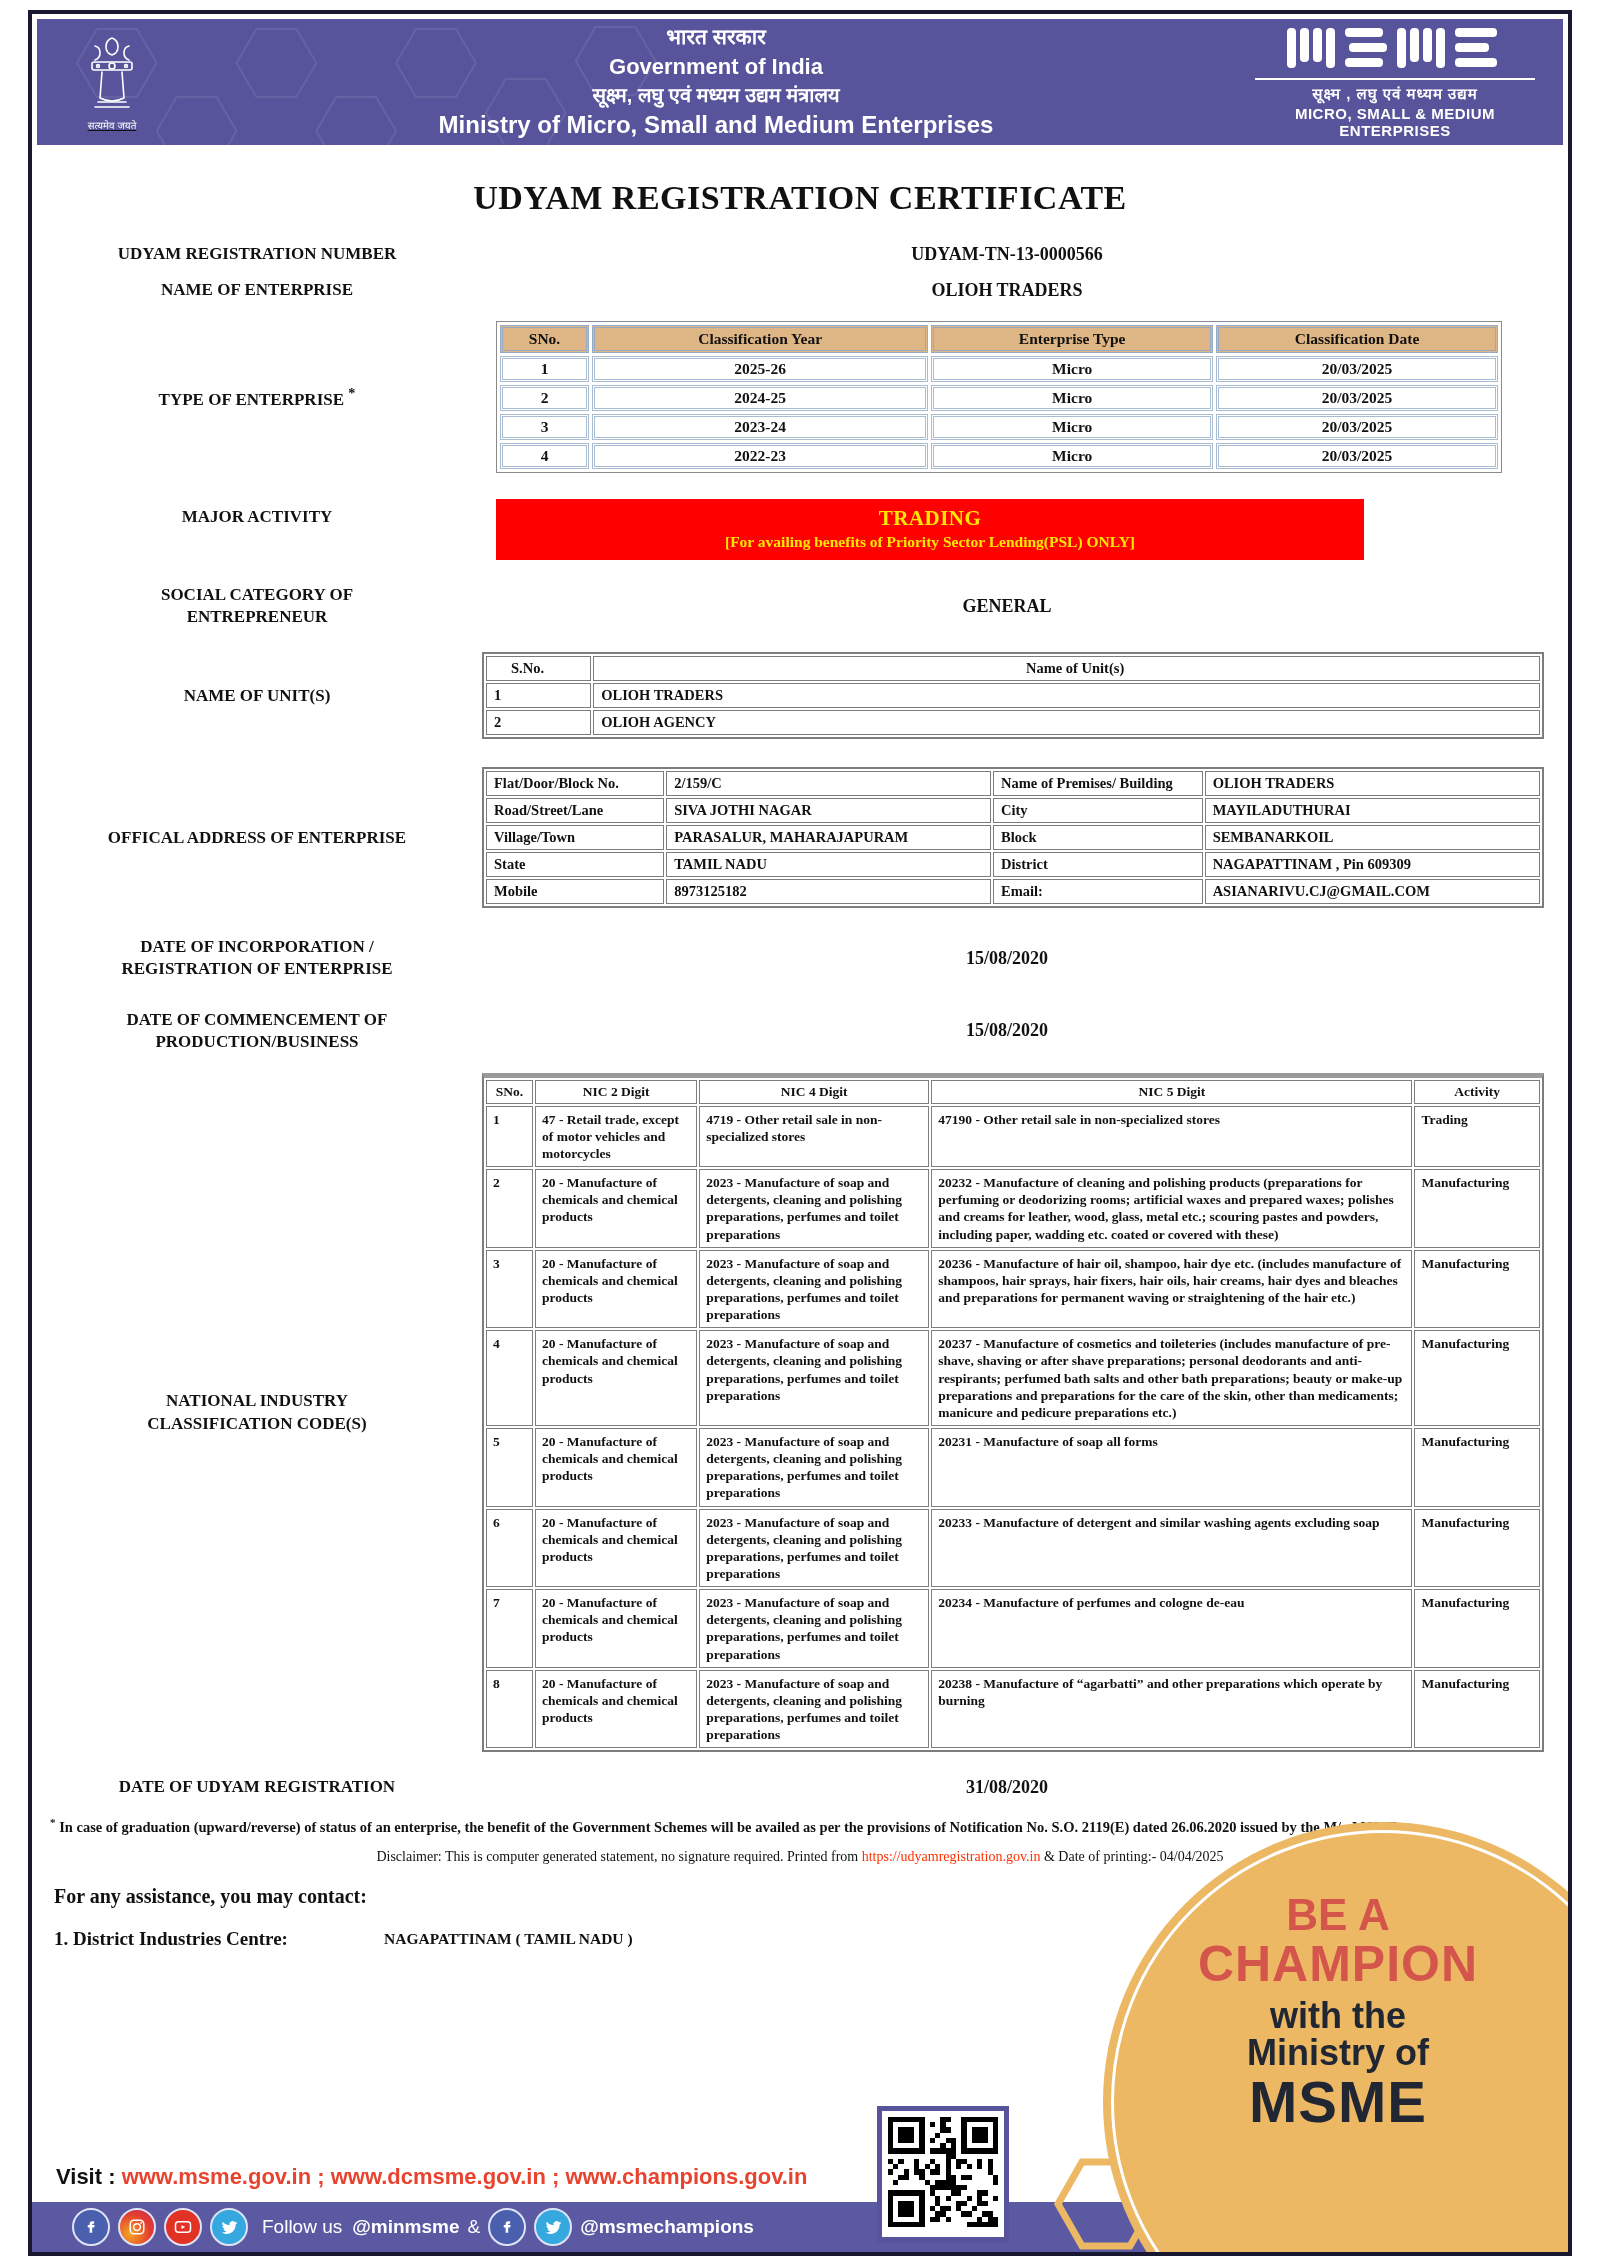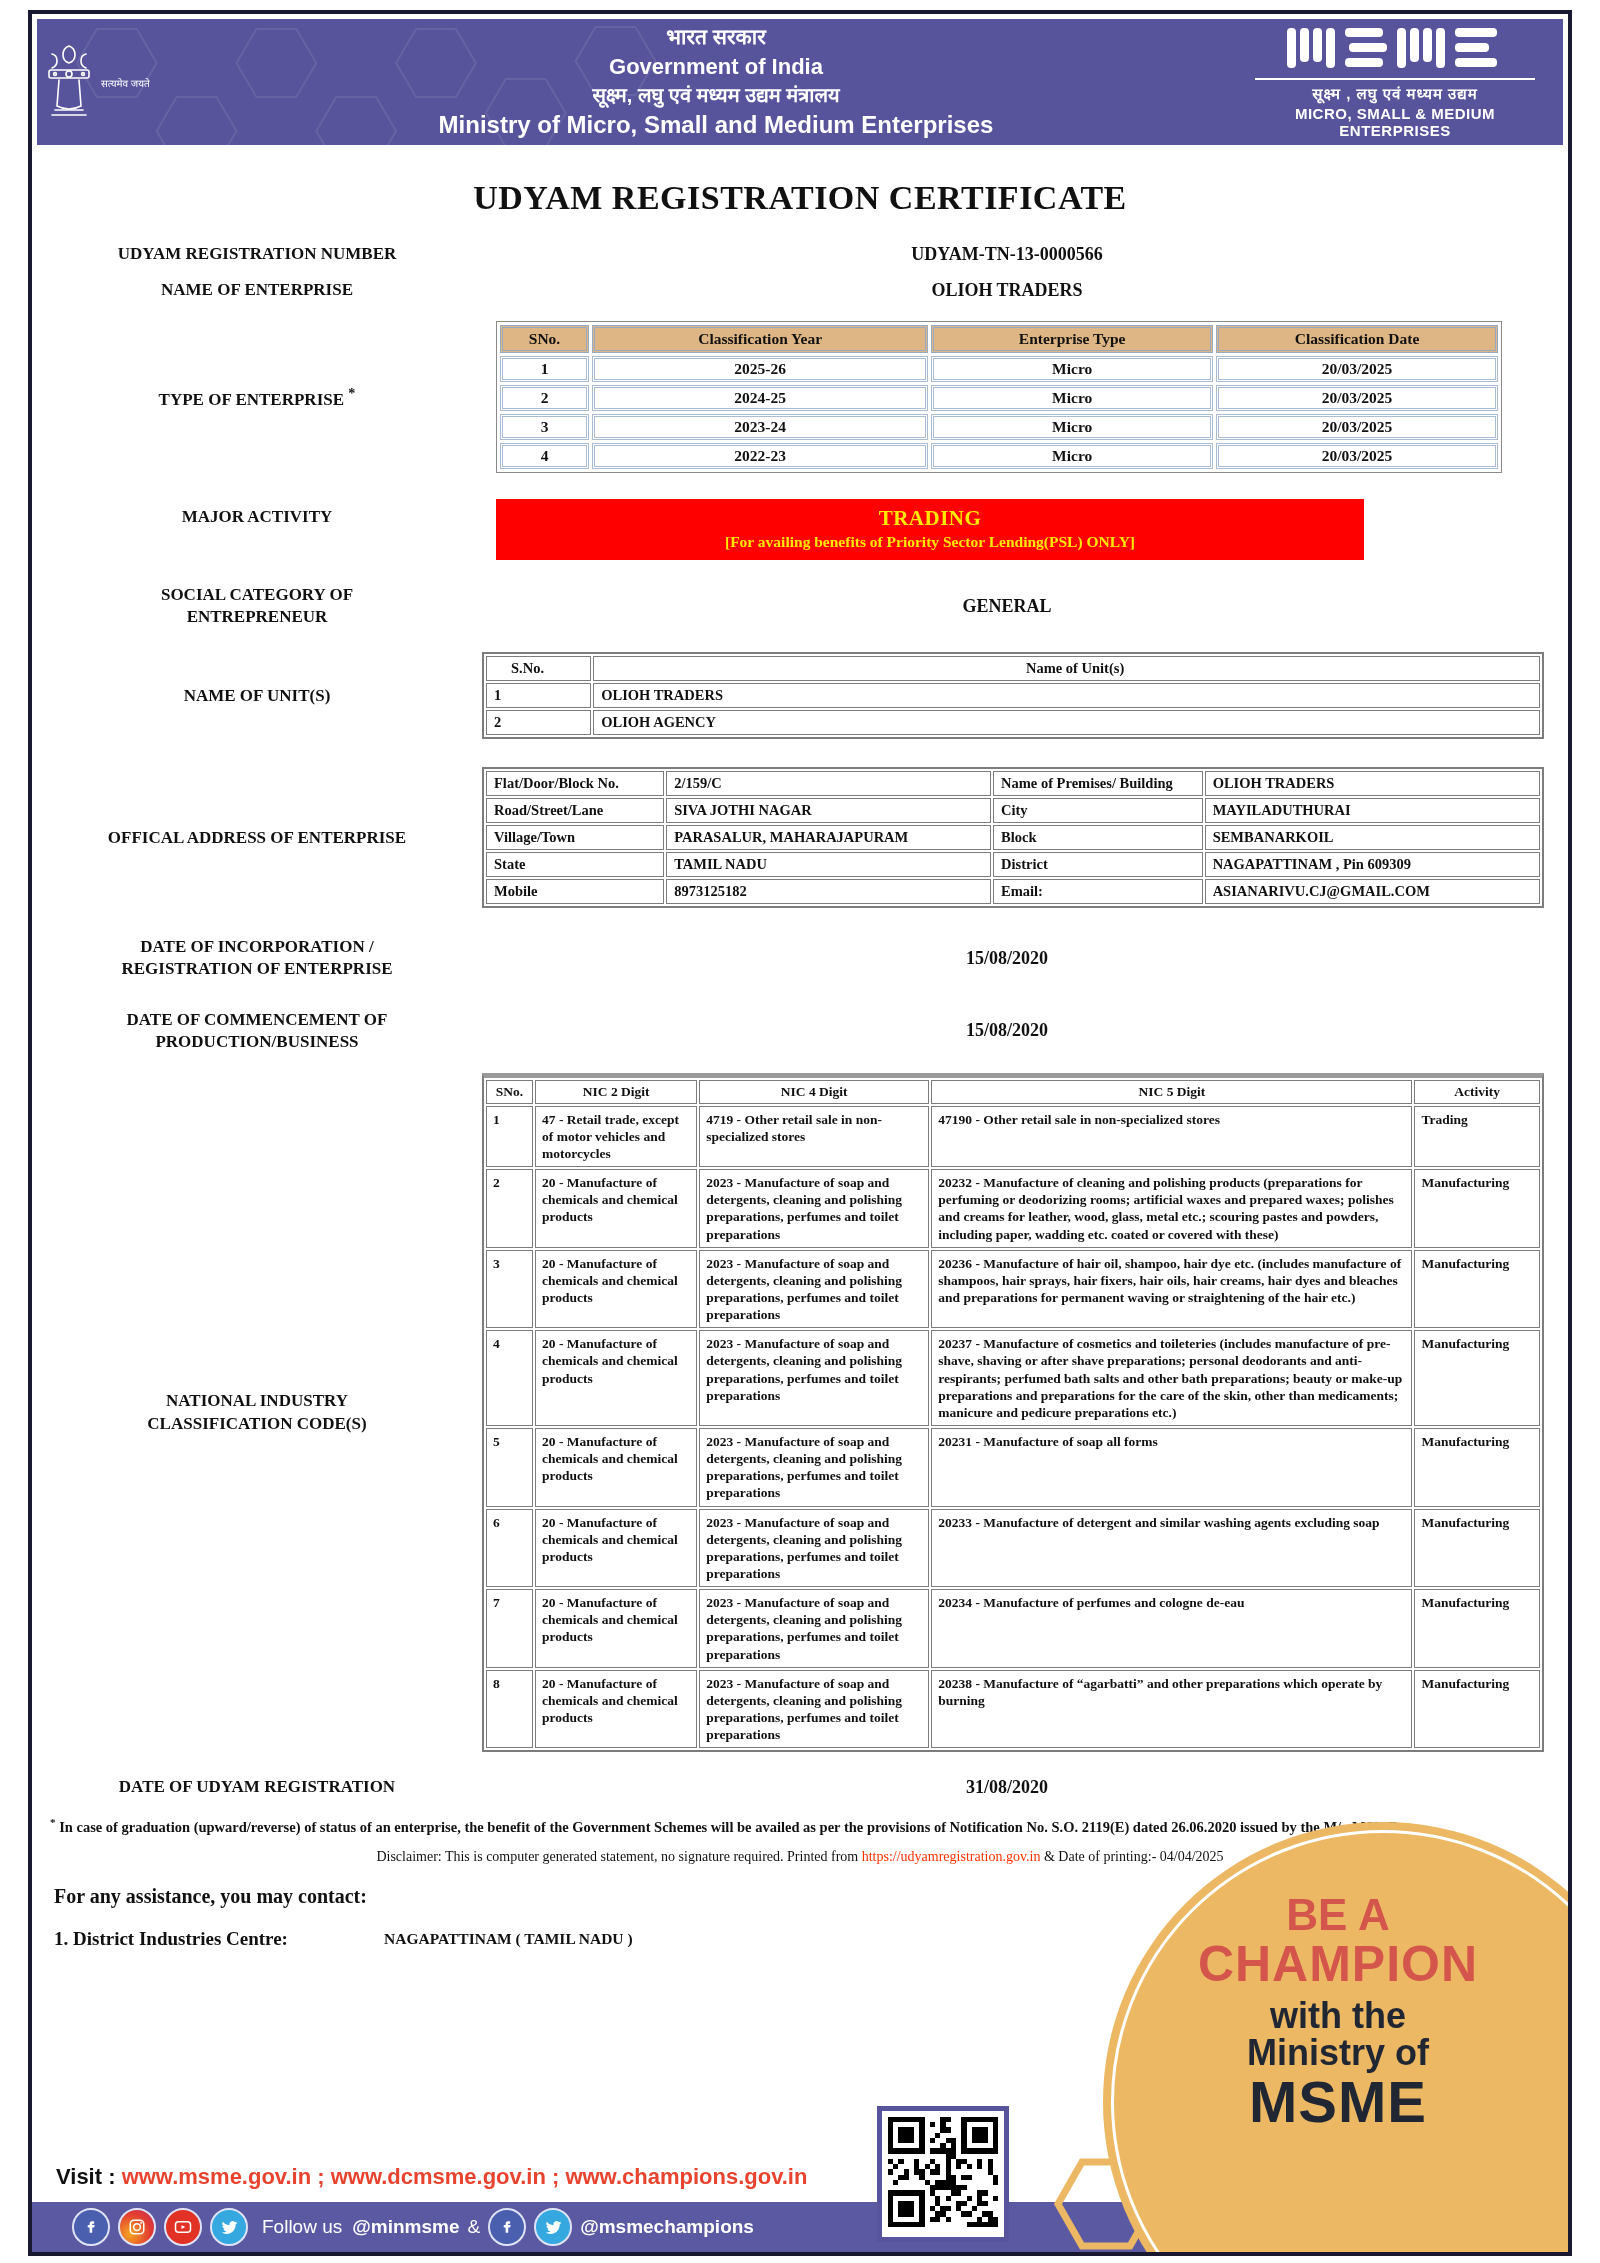--- a/index.html
+++ b/index.html
@@ -1,20 +1,20 @@
 <!DOCTYPE html>
 <html><head>
 <meta charset="utf-8">
 <style>
   html,body{margin:0;padding:0;background:#fff;width:1600px;font-family:"Liberation Serif",serif;color:#111;}
   .certificate{position:relative;margin:10px 28px 8px 28px;height:2238px;border:4px solid #181830;background:#fff;overflow:hidden;}
   
   .band{position:relative;margin:5px;height:126px;background:#57549B;display:flex;align-items:center;overflow:hidden;}
   .hexpat{position:absolute;inset:0;width:100%;height:100%;}
-  .emblem{position:relative;width:150px;display:flex;flex-direction:row;align-items:center;z-index:2;}
+  .emblem{position:relative;width:150px;display:flex;flex-direction:column;align-items:center;z-index:2;text-decoration:underline;}
   .emblem svg{display:block;}
   .emblem .motto{color:#fff;font-size:10px;margin-top:2px;font-family:"Liberation Sans",sans-serif;}
   .band-center{position:relative;flex:1;text-align:center;color:#fff;z-index:2;font-family:"Liberation Sans",sans-serif;line-height:1.25;}
   .band-center .h1{font-size:21px;font-weight:bold;}
   .band-center .h2{font-size:22px;font-weight:bold;margin-top:3px;}
   .band-center .h3{font-size:20px;font-weight:bold;margin-top:3px;}
   .band-center .h4{font-size:24px;font-weight:bold;margin-top:2px;}
   .msme-logo{position:relative;width:300px;text-align:center;color:#fff;z-index:2;font-family:"Liberation Sans",sans-serif;padding-right:18px;}
   .msme-logo .bars{display:inline-block;}
   .msme-logo .rule{height:2px;background:#fff;margin:4px 10px 3px 10px;}

